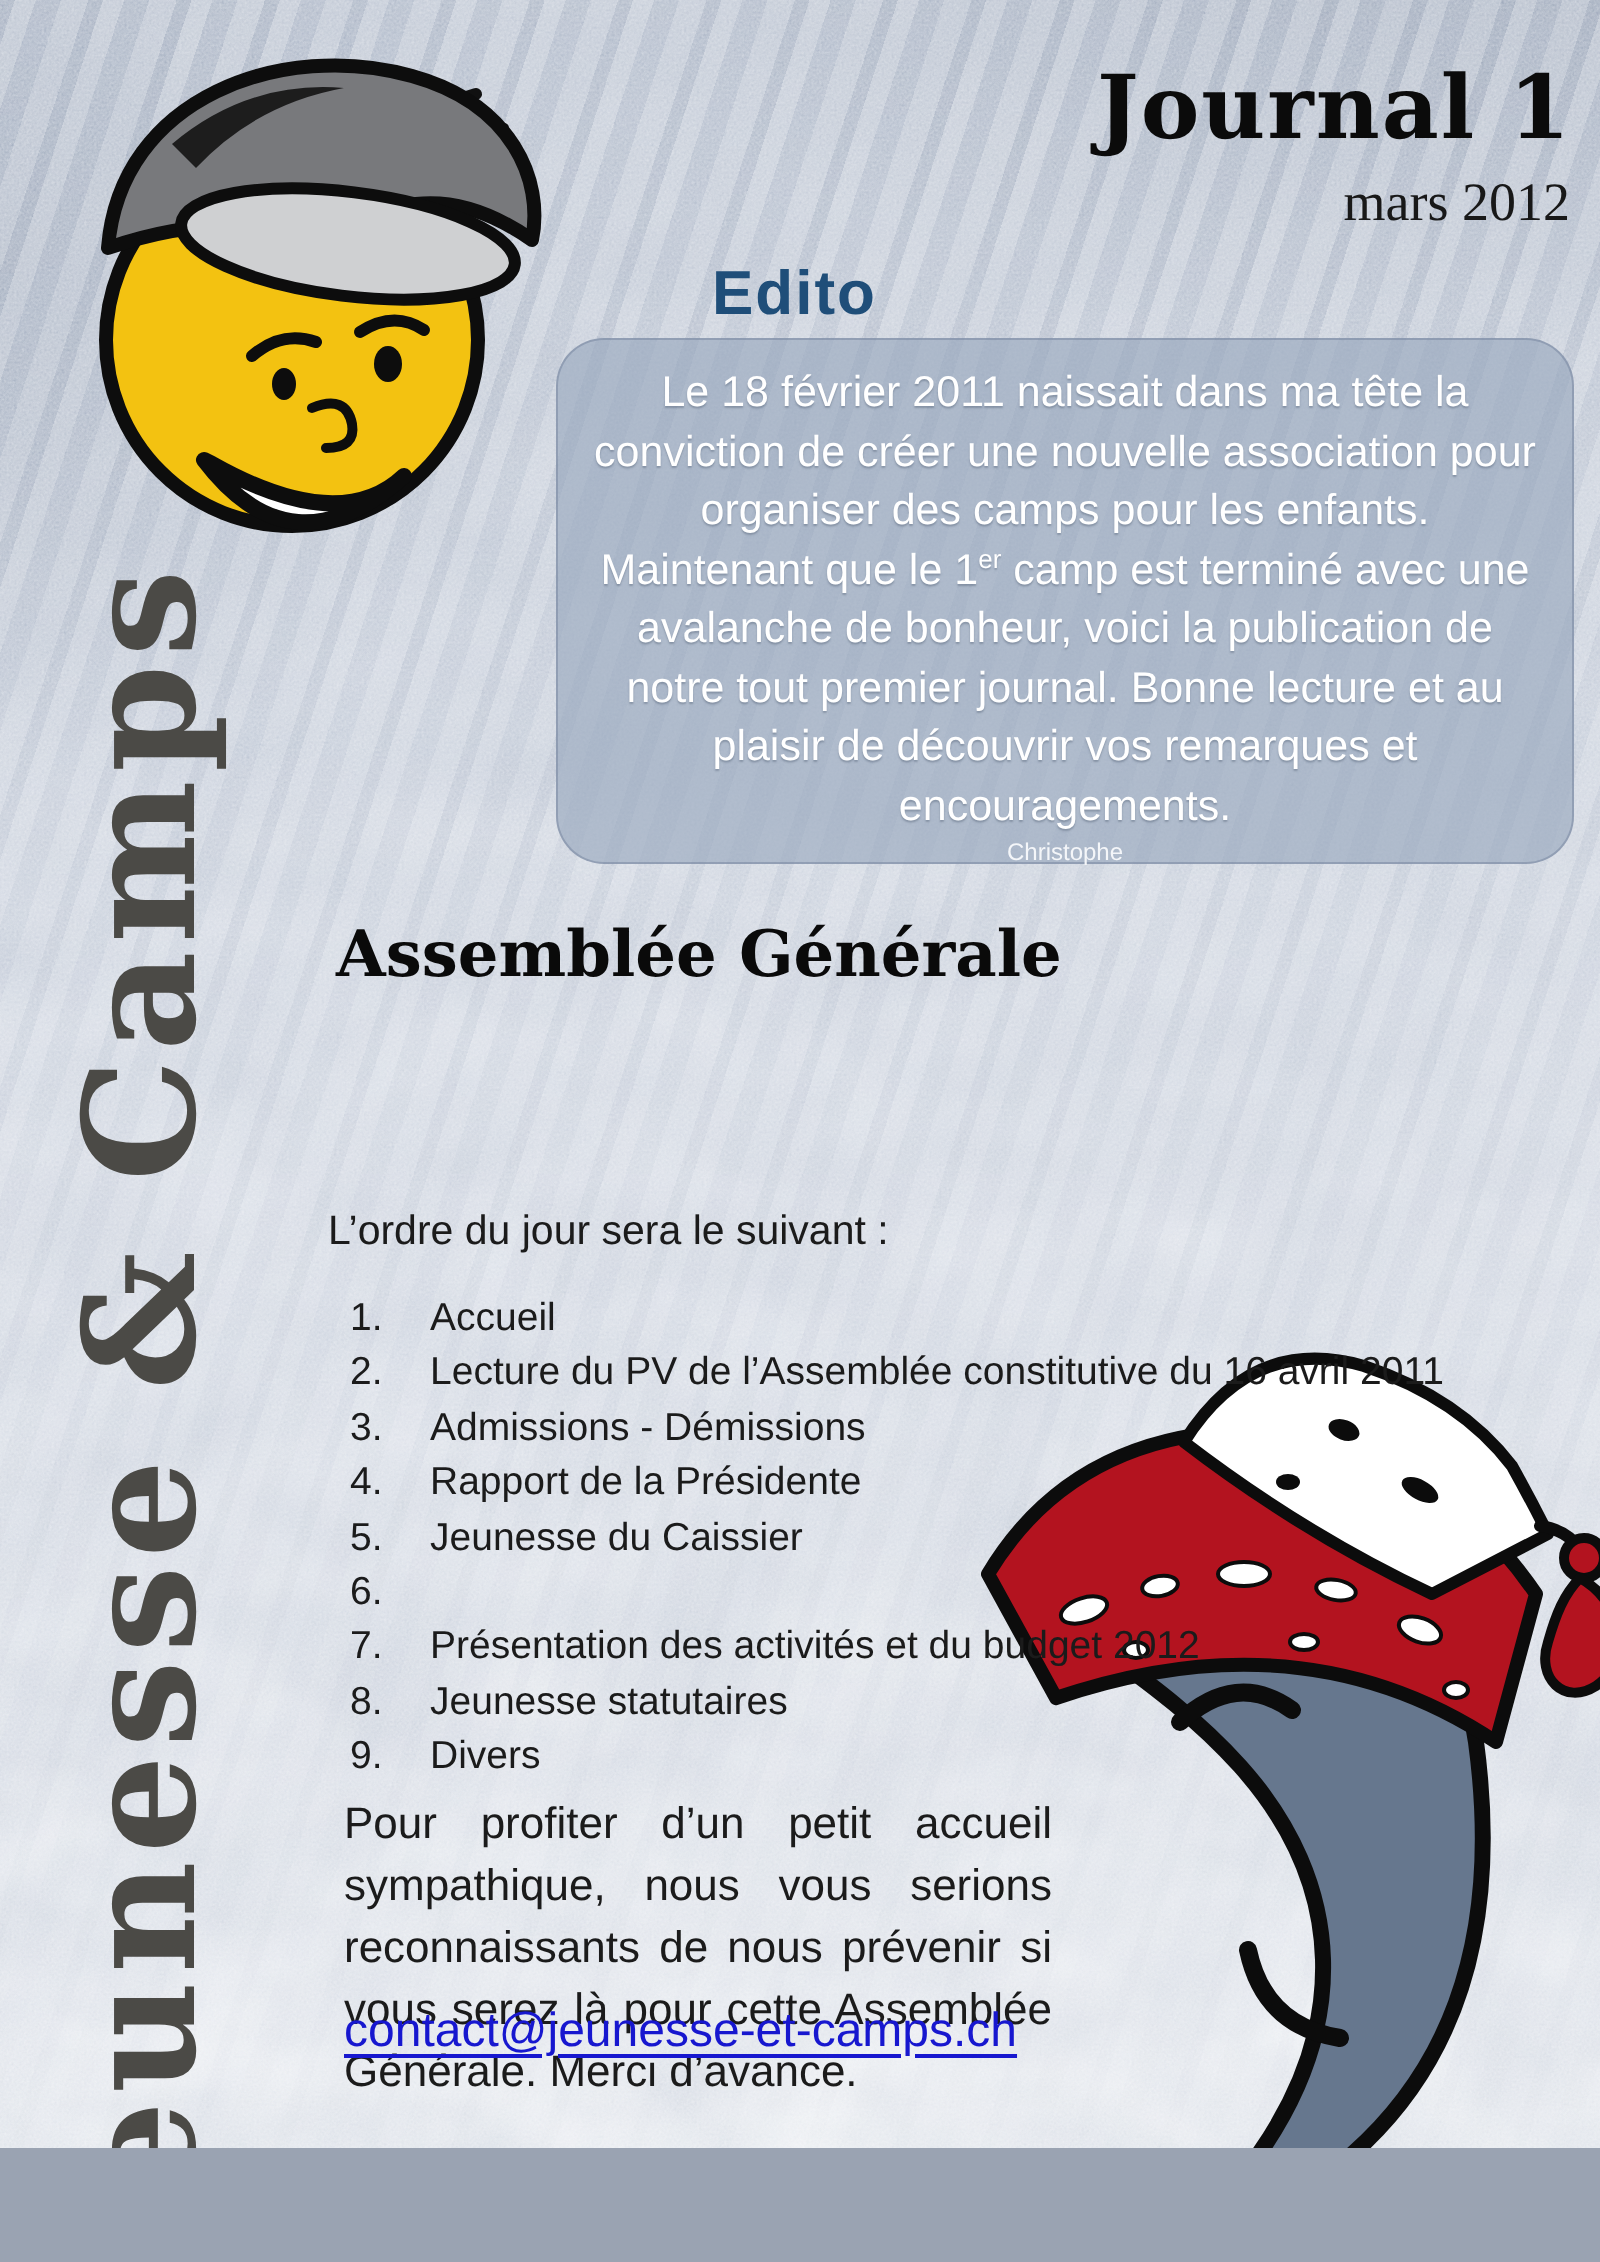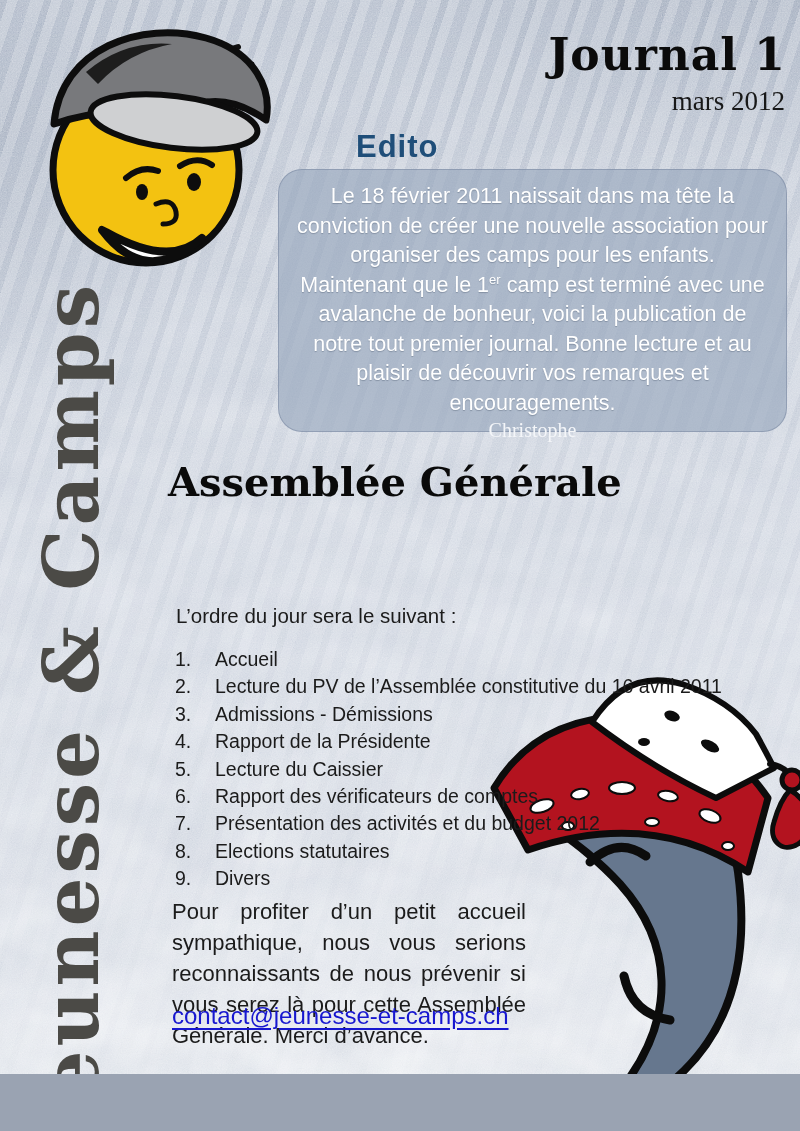--- a/index.html
+++ b/index.html
@@ -28,31 +28,31 @@
 
   .edito-heading{position:absolute;left:356px;top:129px;z-index:4;font-size:31px;font-weight:bold;letter-spacing:1px;color:#1f4e79;}
   .edito-box{
     position:absolute;left:278px;top:169px;width:509px;height:263px;z-index:2;
     background:rgba(151,166,189,0.63);border:1px solid rgba(108,124,150,0.45);
     border-radius:24px;box-sizing:border-box;padding:12px 16px 6px;
     text-align:center;color:#ffffff;
   }
   .edito-body{font-size:21.5px;line-height:29.5px;text-shadow:0 1px 1px rgba(60,75,95,0.35);}
   .edito-body sup{font-size:13px;line-height:0;}
-  .edito-signature{font-size:20px;margin-top:1px;color:#f4f6f9;font-family:Liberation Serif, serif;}
+  .edito-signature{font-size:12px;margin-top:1px;color:#f4f6f9;}
 
   .vertical-brand{
     position:absolute;left:26px;top:1140px;width:818px;z-index:4;
     transform:rotate(-90deg);transform-origin:0 0;
     font-size:77px;letter-spacing:4px;color:#4b4a46;white-space:nowrap;
   }
 
-  .ag-heading{position:absolute;left:168px;top:458px;z-index:4;font-size:40px;letter-spacing:0px;color:#0a0a0a;}
+  .ag-heading{position:absolute;left:168px;top:458px;z-index:4;font-size:32px;letter-spacing:0px;color:#0a0a0a;}
   .ag-when{position:absolute;left:172px;top:518px;z-index:4;font-size:23px;line-height:29px;}
-  .agenda-intro{position:absolute;left:176px;top:604px;z-index:4;font-size:20.5px;text-align:right;}
+  .agenda-intro{position:absolute;left:164px;top:604px;z-index:4;font-size:20.5px;text-align:right;}
   .agenda-list{position:absolute;left:175px;top:646px;z-index:4;font-size:19.5px;}
   .agenda-row{display:flex;line-height:27.4px;}
   .agenda-num{width:40px;flex:0 0 40px;}
   .closing-par{position:absolute;left:172px;top:896px;width:354px;z-index:4;font-size:22px;line-height:31px;text-align:justify;}
   .contact-link{position:absolute;left:172px;top:1002px;z-index:4;font-size:24px;color:#1717cf;text-decoration:underline;text-underline-offset:4px;}
 
   .sun-wrap{position:absolute;left:-6px;top:-8px;z-index:3;pointer-events:none;}
   .moon-wrap{position:absolute;right:-12px;bottom:-6px;z-index:3;pointer-events:none;}
 </style>
 </head>
@@ -100,33 +100,32 @@
     <div class="agenda-row">
         <span class="agenda-num">3.</span>
         <span>Admissions - Démissions</span>
       </div>
     <div class="agenda-row">
         <span class="agenda-num">4.</span>
         <span>Rapport de la Présidente</span>
       </div>
     <div class="agenda-row">
         <span class="agenda-num">5.</span>
-        <span>Lecture du Caissier</span>
+        <span>Jeunesse du Caissier</span>
       </div>
     <div class="agenda-row">
         <span class="agenda-num">6.</span>
-        <span>Rapport des vérificateurs de comptes</span>
       </div>
     <div class="agenda-row">
         <span class="agenda-num">7.</span>
         <span>Présentation des activités et du budget 2012</span>
       </div>
     <div class="agenda-row">
         <span class="agenda-num">8.</span>
-        <span>Elections statutaires</span>
+        <span>Jeunesse statutaires</span>
       </div>
     <div class="agenda-row">
         <span class="agenda-num">9.</span>
         <span>Divers</span>
       </div>
   </div>
 
   <div class="closing-par">Pour profiter d’un petit accueil sympathique, nous vous serions reconnaissants de nous prévenir si vous serez là pour cette Assemblée Générale. Merci d’avance.</div>
   <a class="contact-link" href="#">contact@jeunesse-et-camps.ch</a>
 

